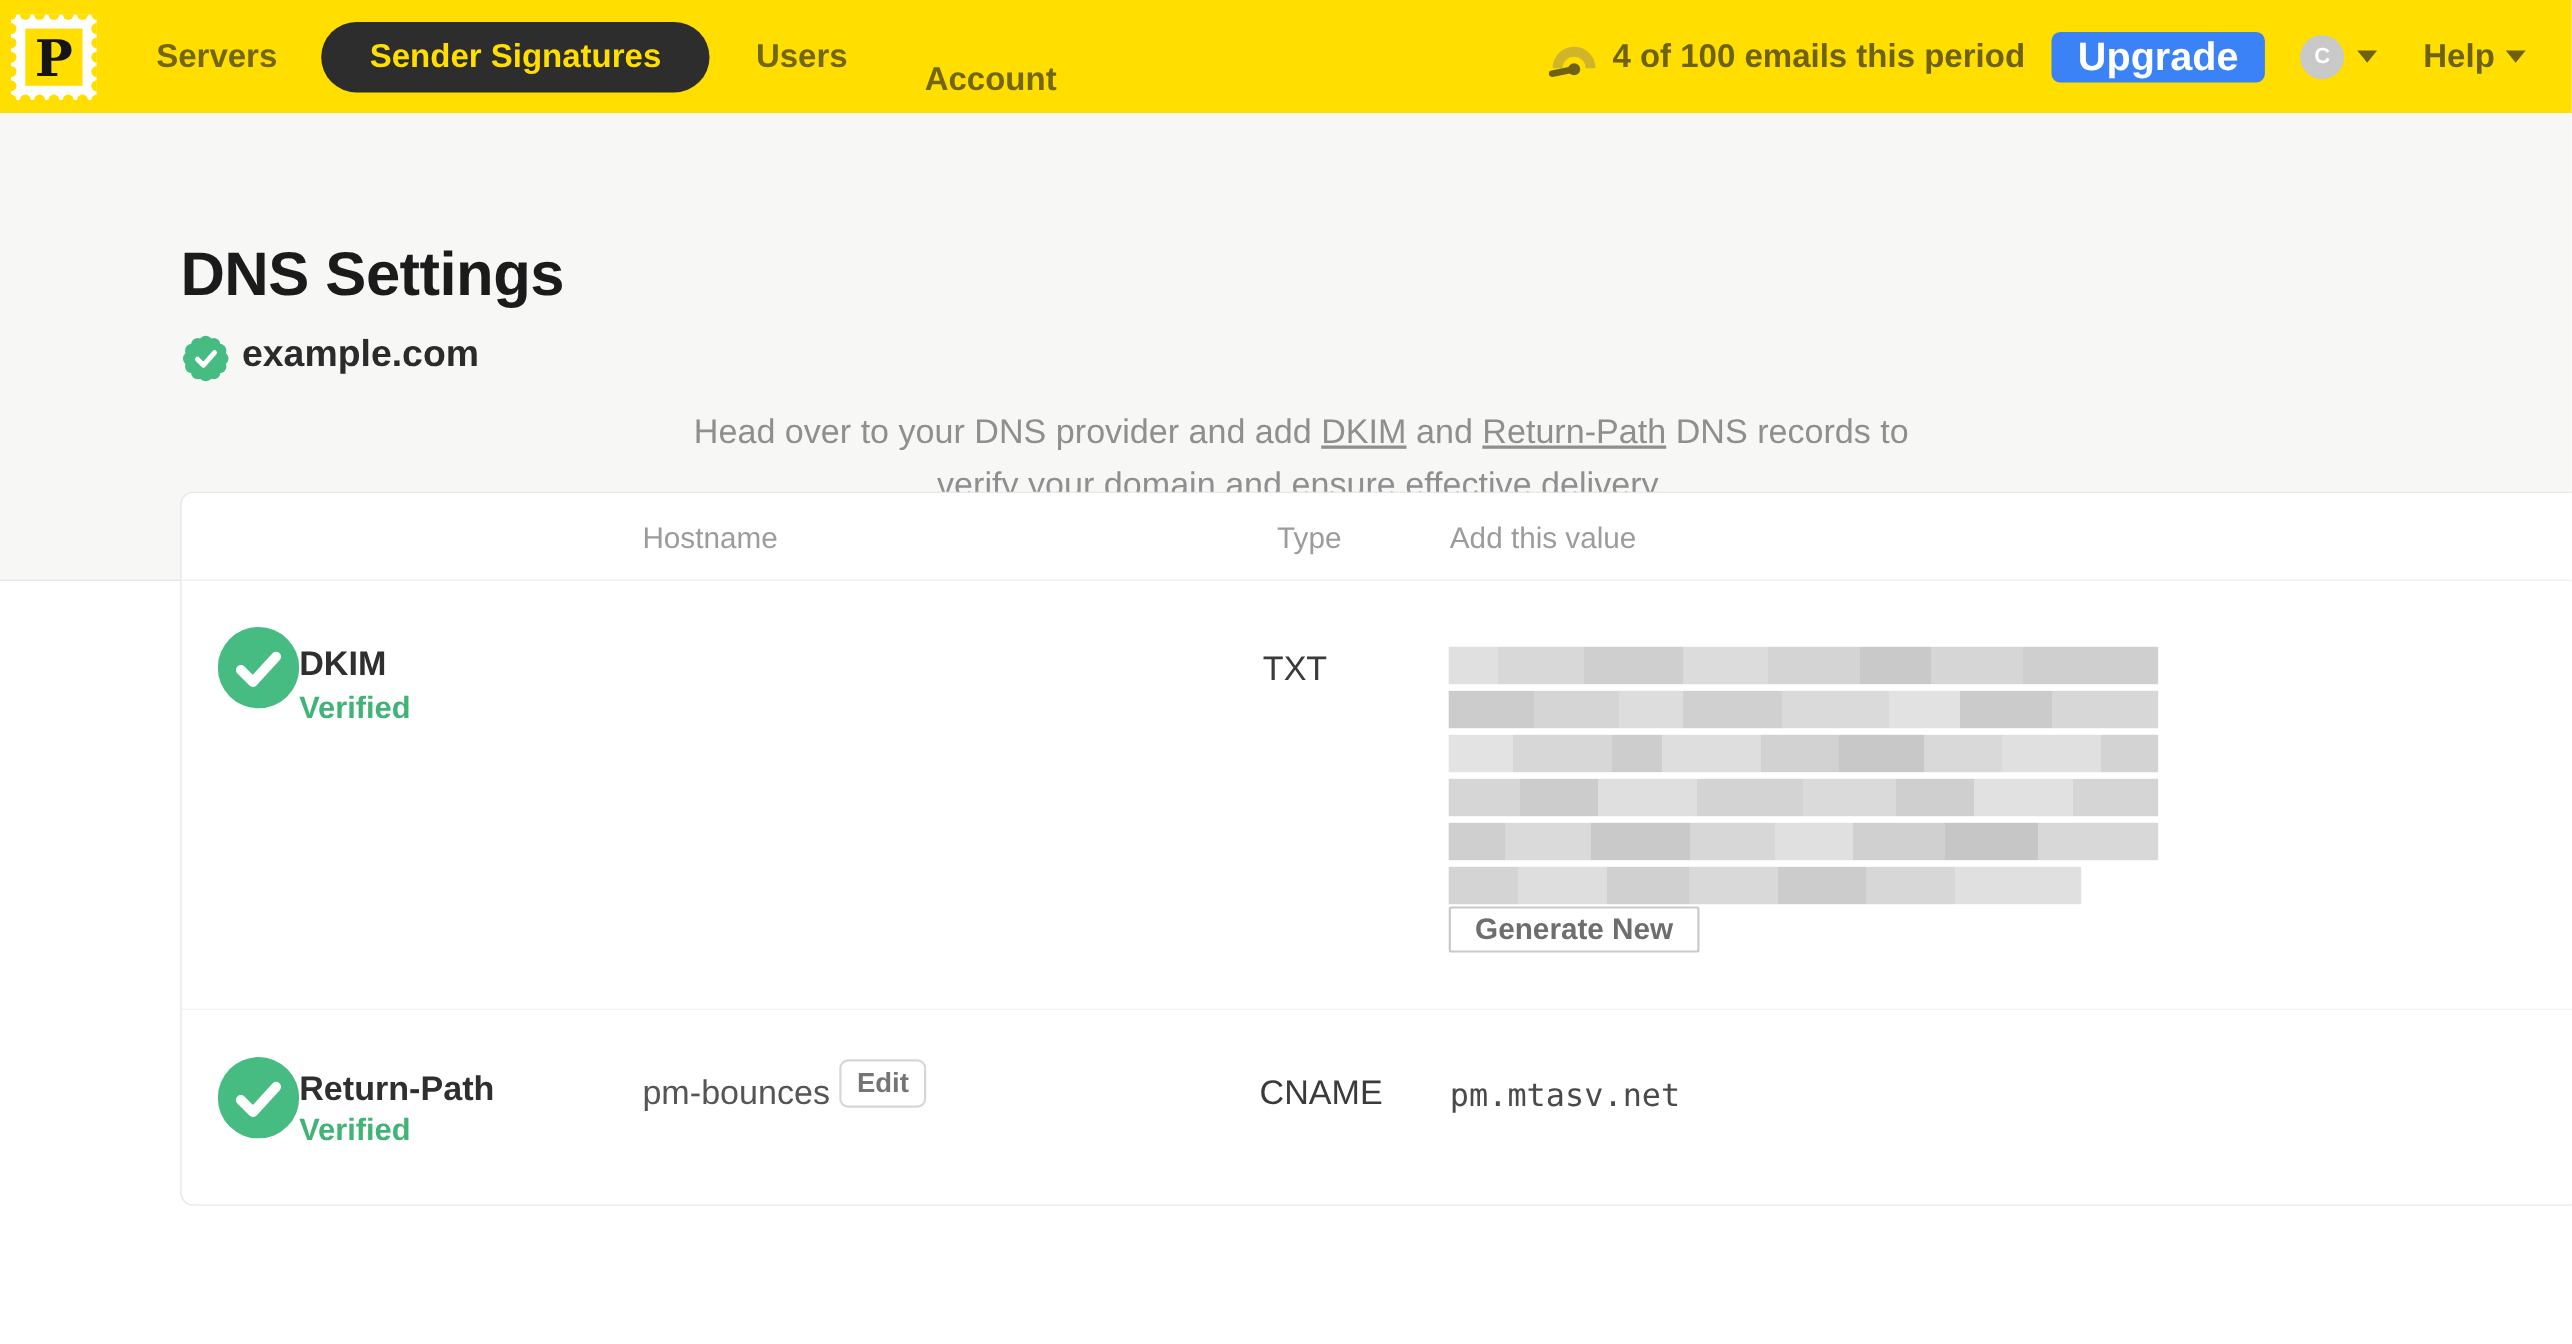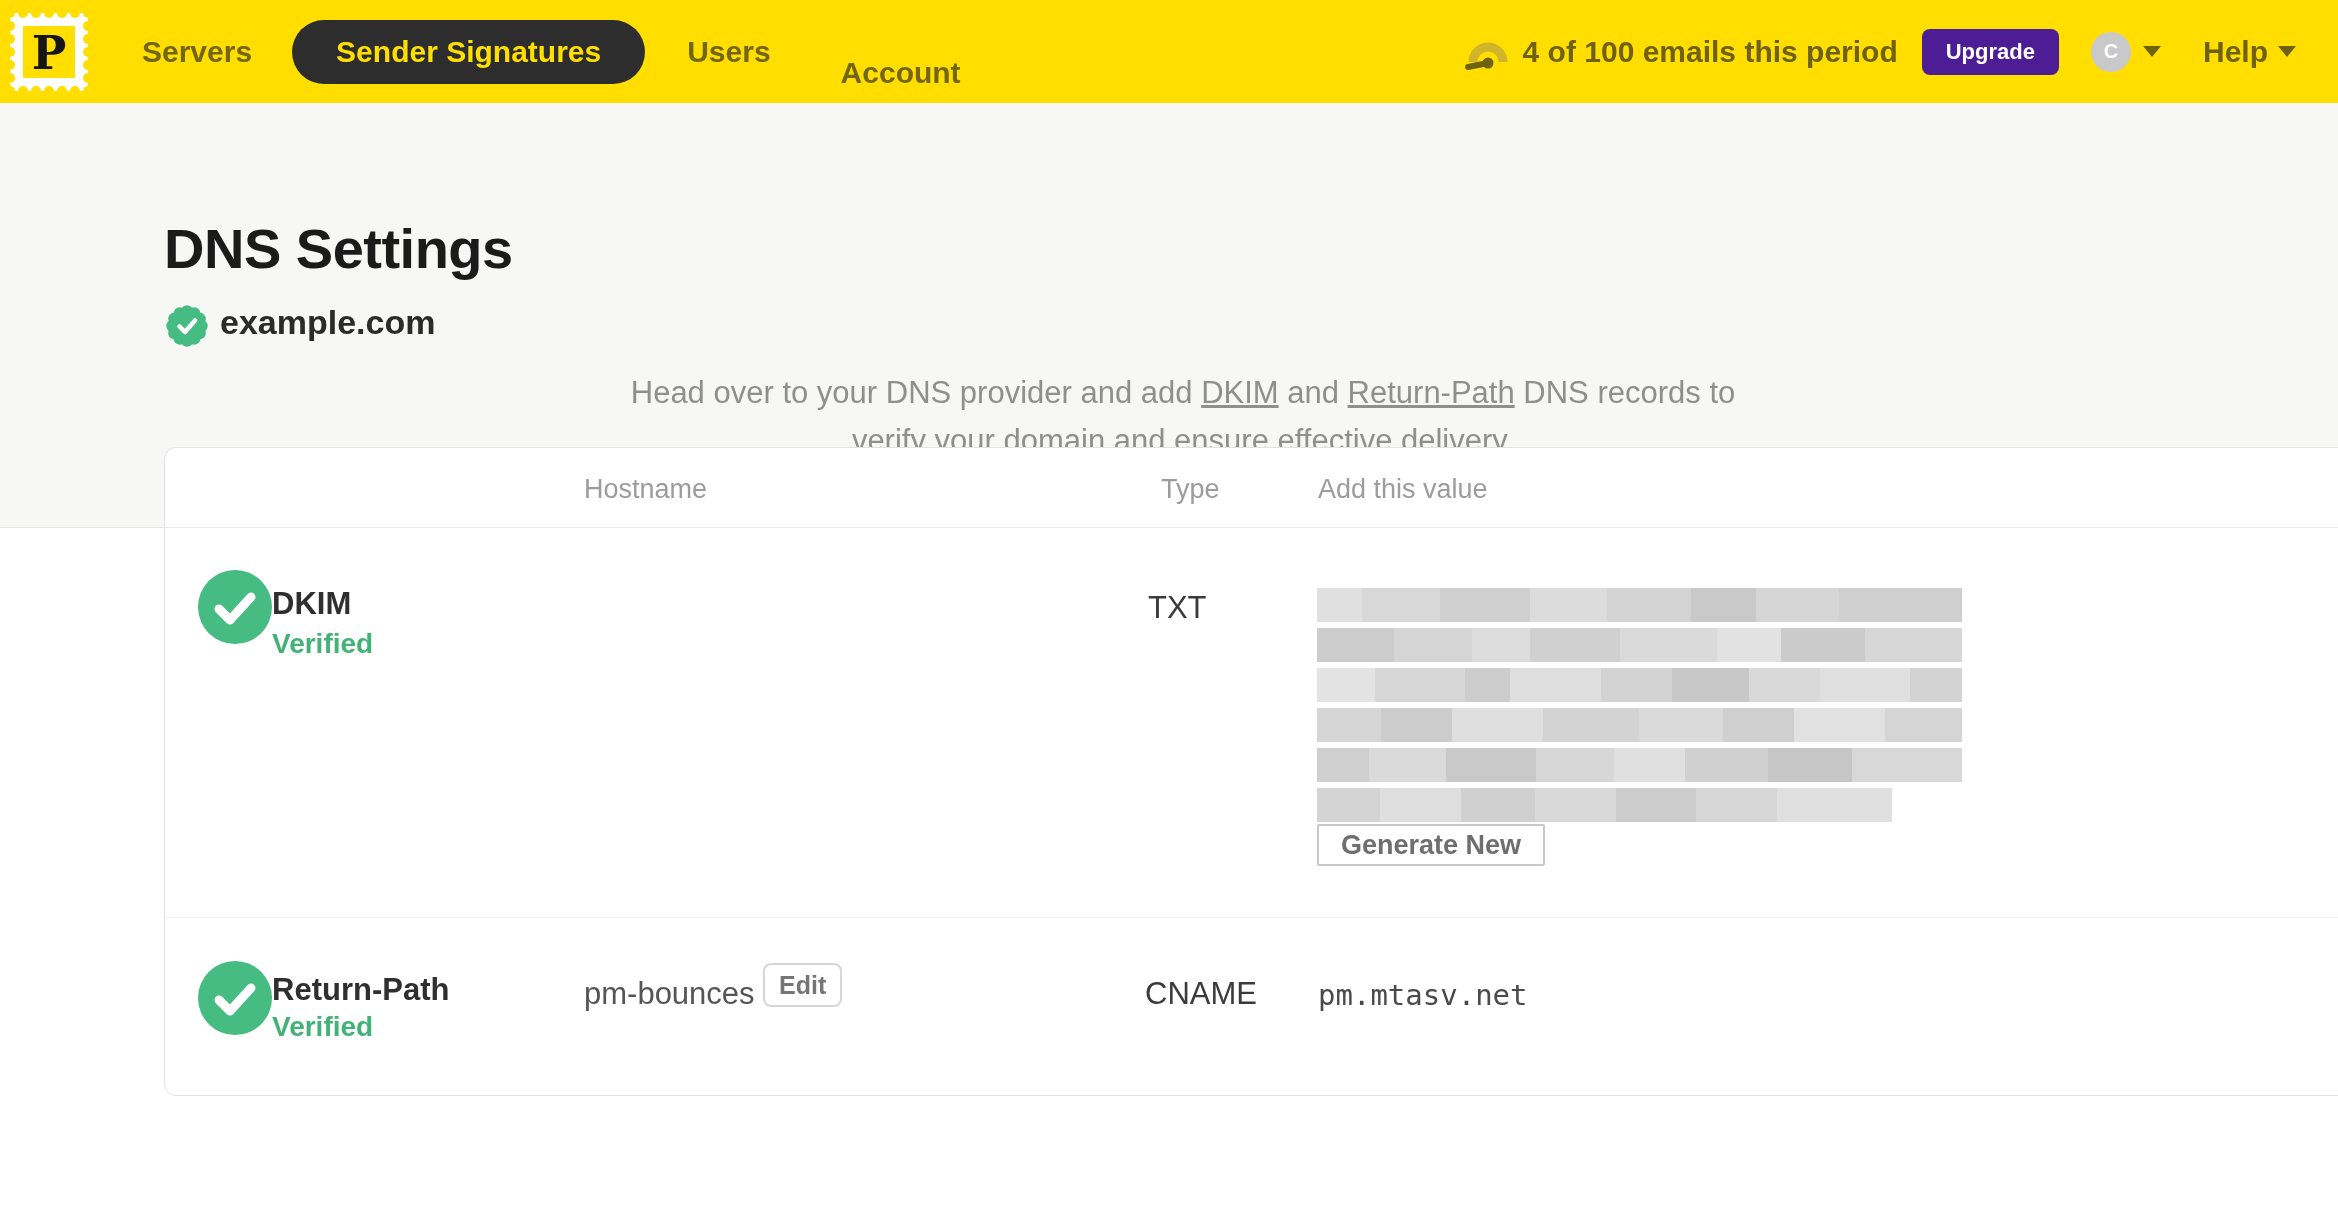--- a/index.html
+++ b/index.html
@@ -12,22 +12,22 @@
   .logo { width:78px; height:78px; flex:0 0 auto; cursor:pointer; }
   .nav-item { font-weight:bold; font-size:30px; color:#73660e; cursor:pointer; }
   .ni-servers { margin-left:54px; }
   .ni-pill { margin-left:40px; background:#2d2d2d; color:#FFDE00; height:64px;
     line-height:64px; padding:0 44px; border-radius:32px; }
   .ni-users { margin-left:42px; }
   .ni-account { margin-left:70px;margin-top:43px; }
   .nav-right { margin-left:auto; display:flex; align-items:center; }
   .gauge { width:46px; height:40px; }
   .usage-text { font-weight:bold; font-size:30px; color:#6e6110; margin-left:12px; white-space:nowrap; }
-  .upgrade-btn { margin-left:24px; background:#4c1d95; color:#ffffff; font-weight:bold;
-    font-size:22px; height:46px; line-height:46px; padding:0 24px; border:none;
+  .upgrade-btn { margin-left:24px; background:#3b82f6; color:#ffffff; font-weight:bold;
+    font-size:36px; height:46px; line-height:46px; padding:0 24px; border:none;
     border-radius:8px; cursor:pointer; font-family:inherit; }
   .avatar { margin-left:32px; width:40px; height:40px; border-radius:50%; background:#c9c9c9;
     color:#ffffff; font-weight:bold; font-size:20px; display:flex; align-items:center;
     justify-content:center; cursor:pointer; }
   .caret { width:0; height:0; border-left:9px solid transparent; border-right:9px solid transparent;
     border-top:11px solid #6e6110; cursor:pointer; }
   .caret-avatar { margin-left:12px; }
   .help { margin-left:42px; font-weight:bold; font-size:30px; color:#6e6110; cursor:pointer;
     display:flex; align-items:center; }
   .help .caret { margin-left:10px; }

